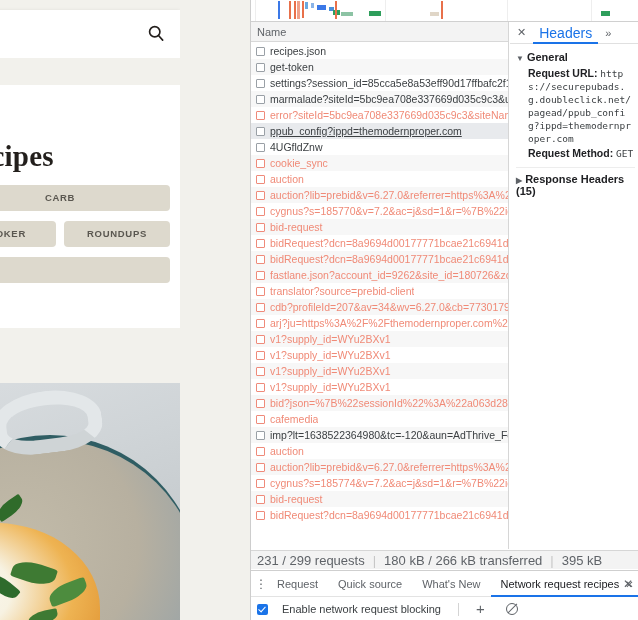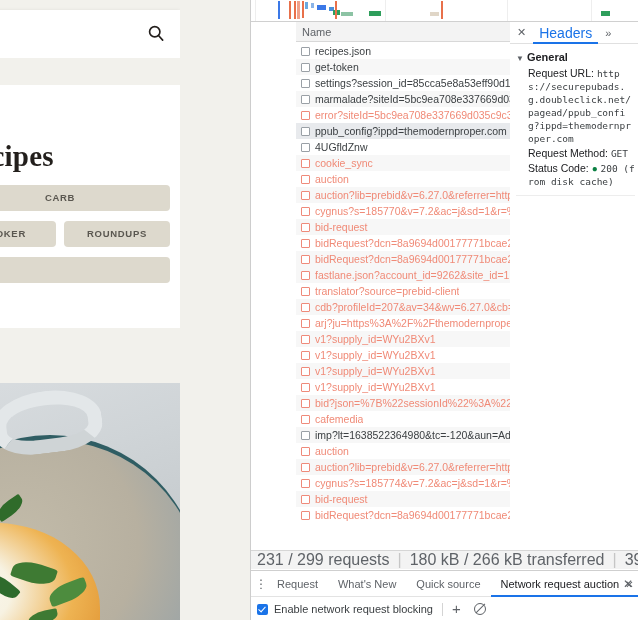--- a/index.html
+++ b/index.html
@@ -96,21 +96,21 @@
   }
   #overview .tick { position: absolute; top: 0; bottom: 0; width: 1px; background: #eeeeee; }
   #overview .bar { position: absolute; border-radius: 0; }
 
   
   #net-split { position: absolute; left: 0; top: 22px; width: 388px; height: 598px; }
 
   
   #req-panel {
     position: absolute; left: 0; top: 0; width: 258px; height: 527px;
-    background: #ffffff; border-right: 1px solid #d6d6d6; overflow: hidden; margin-left: 45px;
+    background: #ffffff; border-right: 1px solid #d6d6d6; overflow: hidden;
   }
   #req-header {
     height: 20px; line-height: 20px; padding-left: 6px;
     background: #f3f3f3; border-bottom: 1px solid #d8d8d8;
     font-size: 11px; color: #5f6368; position: relative;
   }
   #req-rows { position: absolute; top: 21px; left: 0; right: 0; bottom: 0; }
   .req-row {
     height: 16px; line-height: 16px; display: flex; align-items: center;
     padding-left: 5px; font-size: 10.5px; white-space: nowrap; overflow: hidden;
@@ -118,21 +118,21 @@
   .req-row .cbx {
     width: 9px; height: 9px; border: 1px solid #9aa0a6; border-radius: 1px;
     margin-right: 5px; flex: 0 0 auto; background: #fff;
   }
   .req-row.err .cbx { border-color: #ef8a7a; }
   .req-row .nm { overflow: hidden; text-overflow: clip; }
   .req-row.err { color: #f08a77; }
   .req-row.err .nm { color: #f08a77; }
   .req-row.ok { color: #3c4043; }
   .req-row.alt { background: #f7f7f7; }
-  .req-row.sel { background: #e8eaed; }
+  .req-row.sel { background: #e8eaed; text-decoration: underline; }
 
   
   #req-scroll {
     position: absolute; right: 0; top: 0; width: 11px; height: 527px;
     background: #f4f4f4; border-left: 1px solid #e2e2e2;
   }
   #req-scroll .arrow-up, #req-scroll .arrow-dn {
     position: absolute; left: 0; width: 11px; height: 12px; color: #8a8a8a;
     font-size: 8px; text-align: center; line-height: 12px;
   }
@@ -157,30 +157,30 @@
     font-size: 14px; color: #1a73e8; padding: 3px 6px 3px;
     border-bottom: 2px solid #1a73e8; height: 22px; line-height: 16px;
   }
   #det-tabs .more { font-size: 11px; color: #5f6368; padding: 0 3px; }
   #det-body { padding: 5px 4px 0 6px; }
   .sec-title {
     font-size: 11px; font-weight: bold; color: #202124; margin: 2px 0 4px 0;
   }
   .sec-title .tri { font-size: 8px; margin-right: 3px; color: #5f6368; }
   .kv { margin: 0 0 2px 12px; font-size: 10.5px; line-height: 13px; word-break: break-all; }
-  .kv b { font-weight: normal; color: #202124; }
+  .kv b { font-weight: bold; color: #202124; }
   .kv .val { font-family: "DejaVu Sans Mono", monospace; font-size: 9.5px; color: #3c4043; }
   .dot-200 { color: #0b8043; font-size: 10px; }
   .sec-div { border-top: 1px solid #ededed; margin: 7px 0 5px 0; }
 
   
   #net-status {
     position: absolute; left: 0; top: 528px; width: 388px; height: 19px;
     background: #f3f3f3; border-top: 1px solid #d6d6d6;
-    display: flex; align-items: center; font-size: 16px; color: #5f6368;
+    display: flex; align-items: center; font-size: 13px; color: #5f6368;
     padding-left: 6px; overflow: hidden; white-space: nowrap;
   }
   #net-status .sep { margin: 0 8px; color: #c6c6c6; }
 
   
   #drawer {
     position: absolute; left: 0; top: 548px; width: 388px; height: 72px;
     background: #ffffff; border-top: 1px solid #cfcfcf;
   }
   #drawer-tabs {
@@ -194,21 +194,21 @@
     font-size: 11px; color: #5f6368; padding: 5px 10px 6px; height: 26px;
     line-height: 16px; white-space: nowrap;
   }
   #drawer-tabs .dt.active { color: #202124; border-bottom: 2px solid #1a73e8; }
   #drawer-tabs .dt .xx { margin-left: 6px; font-size: 10px; color: #5f6368; }
   #drawer-tabs .close-drawer {
     position: absolute; right: 6px; top: 6px; font-size: 12px; color: #5f6368;
   }
   #drawer-toolbar {
     height: 24px; display: flex; align-items: center; padding-left: 6px;
-    font-size: 11px; color: #3c4043; gap: 0;
+    font-size: 11px; color: #3c4043; gap: 8px;
   }
   #drawer-toolbar .chk {
     width: 11px; height: 11px; background: #1a73e8; border-radius: 2px;
     margin-right: 6px; position: relative; flex: 0 0 auto;
   }
   #drawer-toolbar .chk:after {
     content: ""; position: absolute; left: 3px; top: 1px; width: 3px; height: 6px;
     border: solid #fff; border-width: 0 1.6px 1.6px 0; transform: rotate(42deg);
   }
   #drawer-toolbar .vsep { width: 1px; height: 13px; background: #d4d4d4; margin: 0 9px; }
@@ -438,41 +438,43 @@
           <span class="tab">Headers</span>
           <span class="more">»</span>
         </div>
         <div id="det-body">
           <div class="sec-title">
             <span class="tri">▼</span><span>General</span>
           </div>
           <div id="det-fields">
               <div class="kv"><b>Request URL: </b><span class="val">https://securepubads.g.doubleclick.net/pagead/ppub_config?ippd=themodernproper.com</span></div>
               <div class="kv"><b>Request Method: </b><span class="val">GET</span></div>
-              <div class="kv"><b>Status Code: </b><span class="dot-200">● </span><span class="val">200  (from disk cache)</span></div>
             </div>
           <div class="sec-div"></div>
+          <div class="sec-title">
+            <span class="tri">▶</span><span>Response Headers (15)</span>
+          </div>
         </div>
       </div>
 
       <div id="net-status">
         <span>231 / 299 requests</span>
         <span class="sep">|</span>
         <span>180 kB / 266 kB transferred</span>
         <span class="sep">|</span>
         <span>395 kB</span>
       </div>
 
       <div id="drawer">
         <div id="drawer-tabs">
           <span class="kebab">⋮</span>
           <span class="dt">Request</span>
+          <span class="dt">Quick source</span>
           <span class="dt">What's New</span>
-          <span class="dt">Quick source</span>
-          <span class="dt active"><span>Network request auction</span><span class="xx">✕</span></span>
+          <span class="dt active"><span>Network request recipes</span><span class="xx">✕</span></span>
           <span class="close-drawer">✕</span>
         </div>
         <div id="drawer-toolbar">
           <span class="chk"></span>
           <span>Enable network request blocking</span>
           <span class="vsep"></span>
           <span class="plus">+</span>
           <span class="ban"></span>
         </div>
 

